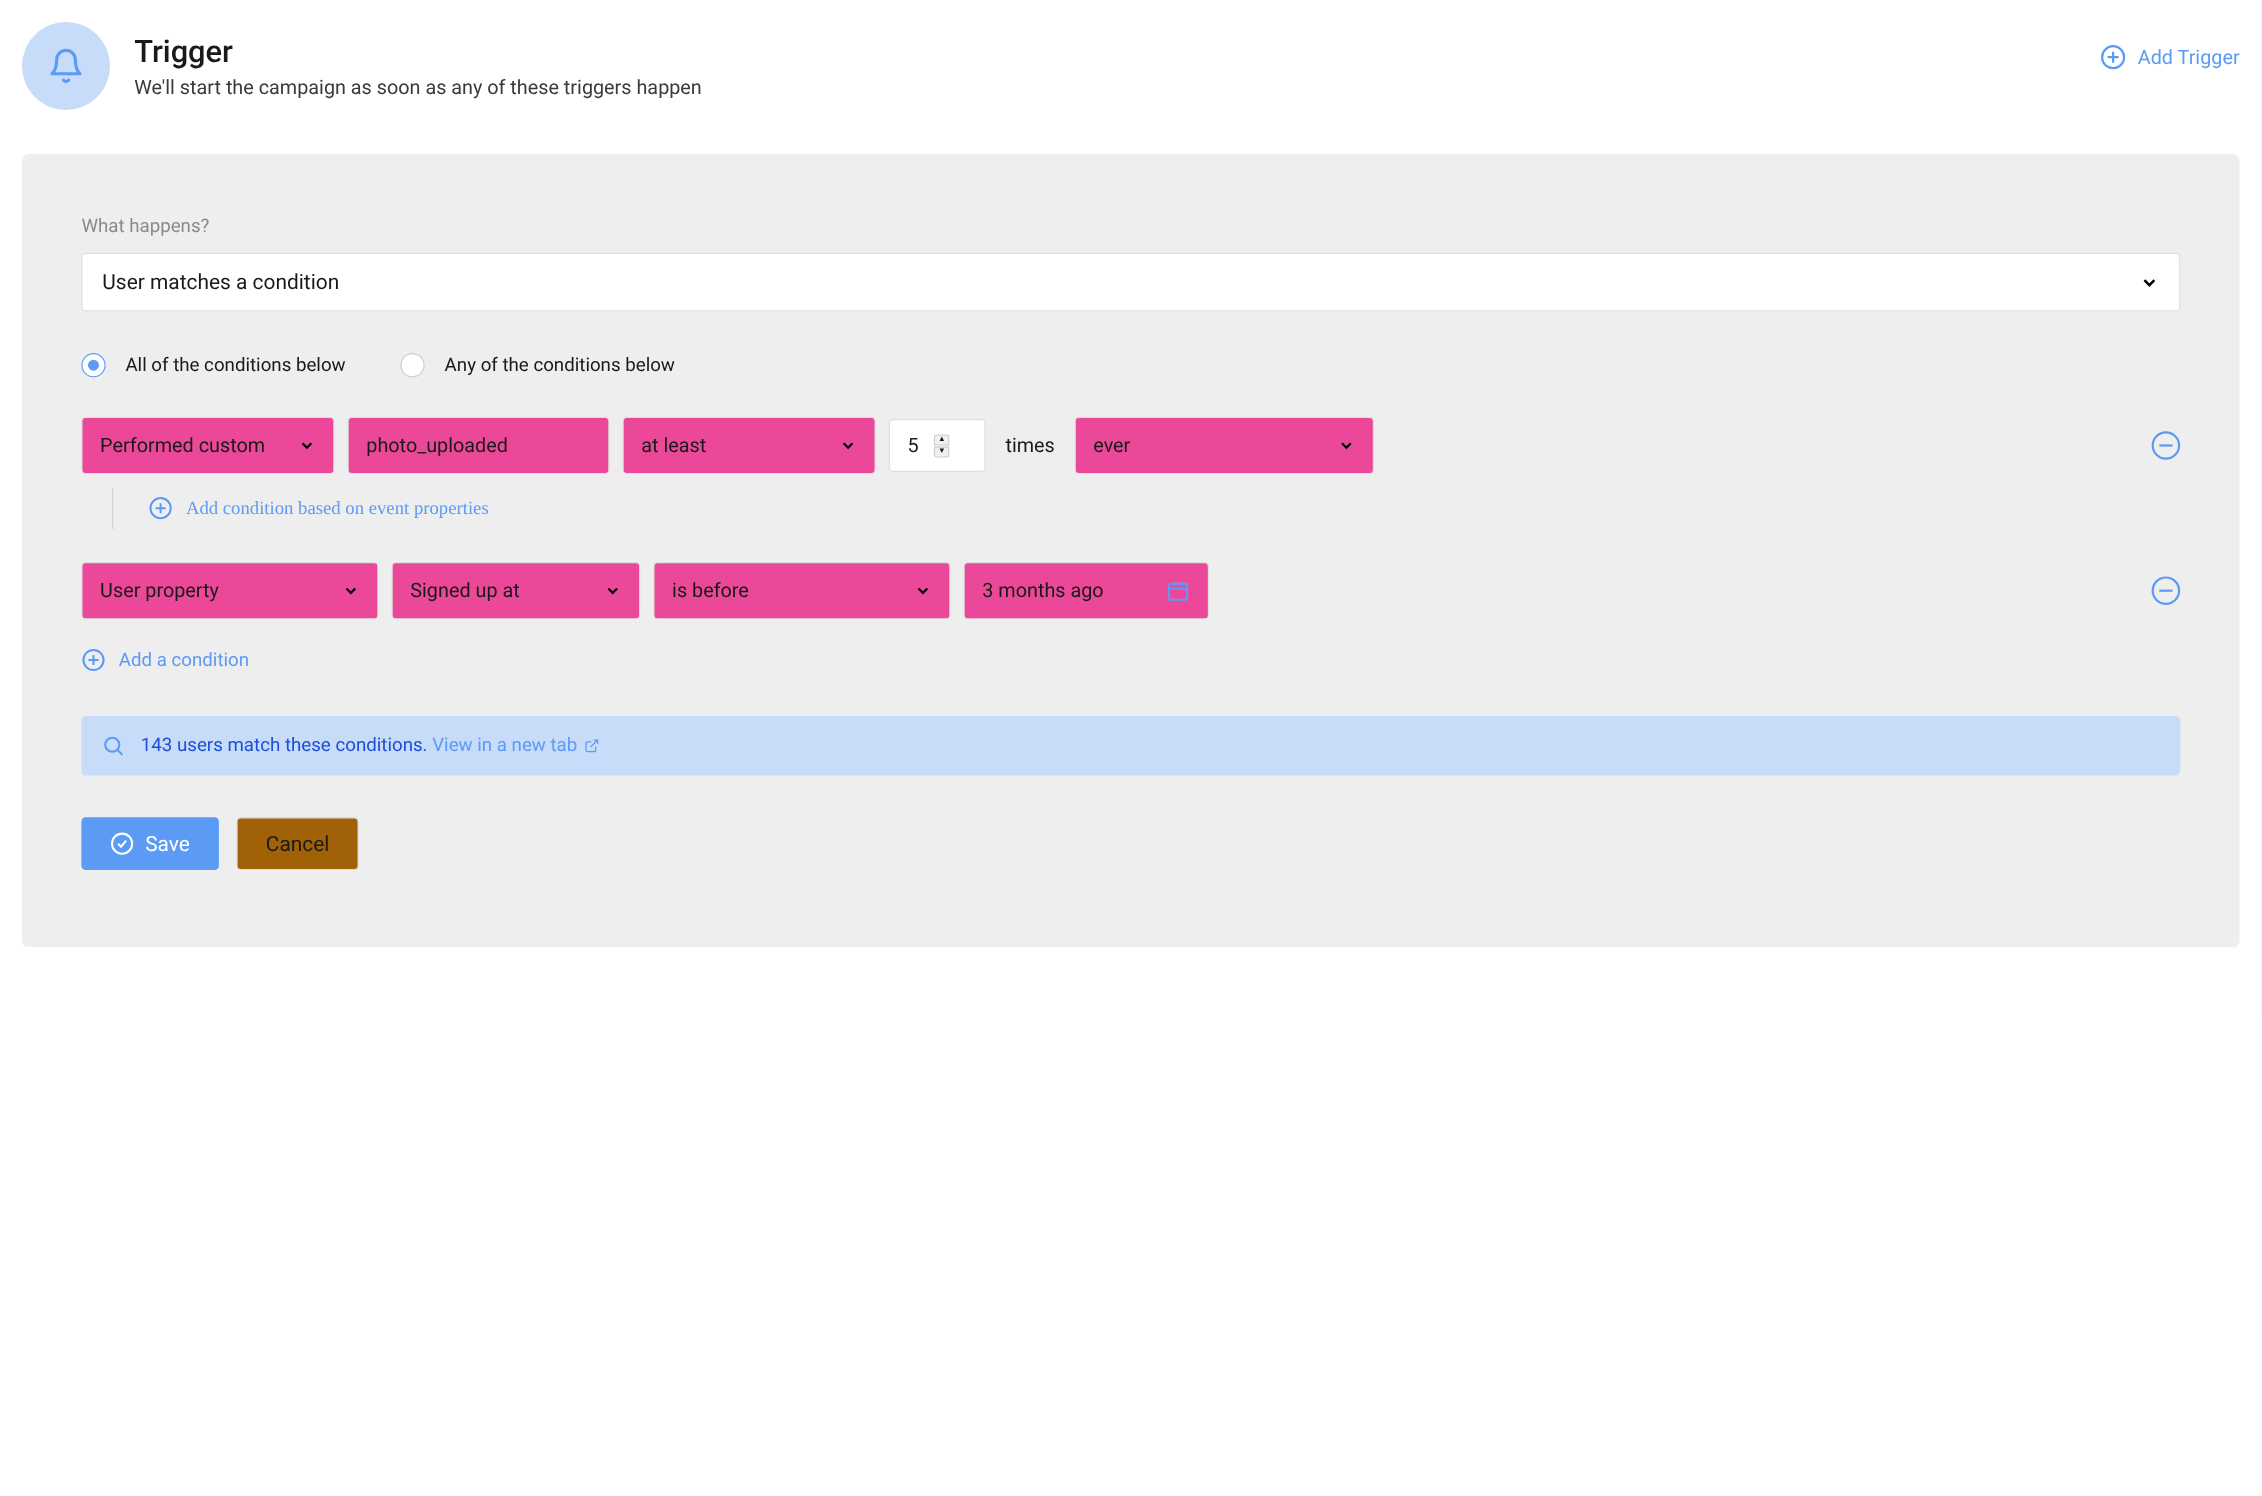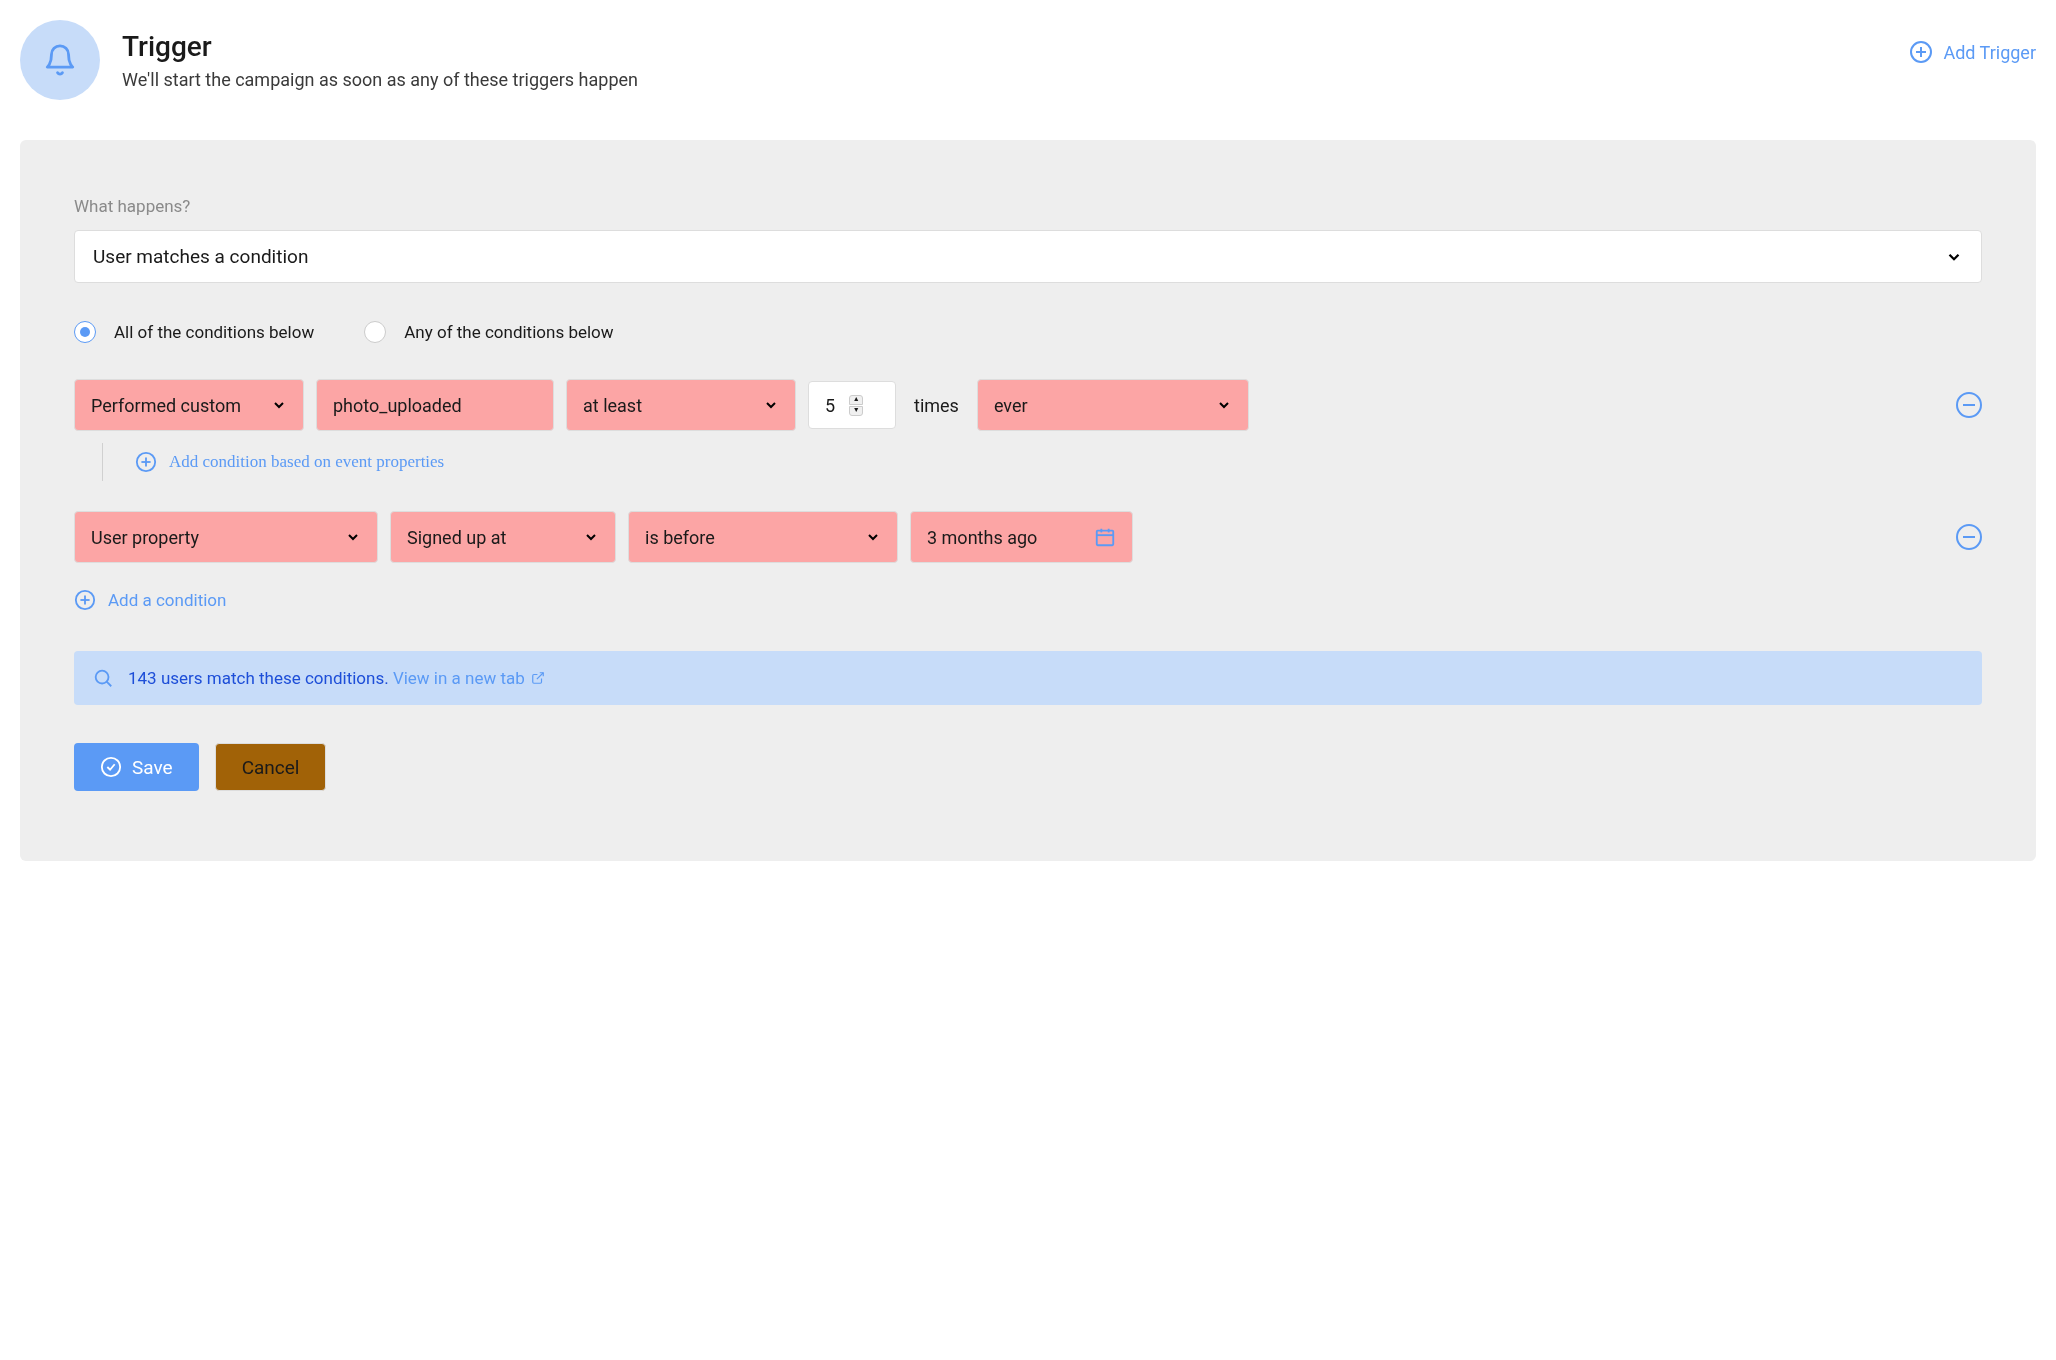--- a/index.html
+++ b/index.html
@@ -13,21 +13,21 @@
   .add-trigger { display: flex; align-items: center; gap: 10px; color: #5b9af5; font-size: 18px; cursor: pointer; padding-top: 20px; }
   .card { background: #eeeeee; border-radius: 6px; padding: 56px 54px 70px 54px; }
   .field-label { color: #8a8a8a; font-size: 17px; margin-bottom: 14px; }
   .select-full { background: #fff; border: 1px solid #ddd; border-radius: 4px; padding: 14px 18px; font-size: 19px; display: flex; align-items: center; justify-content: space-between; cursor: pointer; margin-bottom: 38px; }
   .radios { display: flex; gap: 50px; margin-bottom: 36px; align-items: center; }
   .radio-item { display: flex; align-items: center; gap: 18px; font-size: 17px; color: #1a1a1a; cursor: pointer; }
   .radio-outer { width: 22px; height: 22px; border-radius: 50%; background: #fff; border: 1px solid #ccc; display: flex; align-items: center; justify-content: center; }
   .radio-outer.sel { border-color: #5b9af5; }
   .radio-inner { width: 10px; height: 10px; border-radius: 50%; background: #5b9af5; }
   .cond-row { display: flex; align-items: center; gap: 12px; margin-bottom: 12px; }
-  .ctrl { background: #fca5a5; border: 1px solid #ddd; border-radius: 4px; padding: 25px 16px; font-size: 18px; display: flex; align-items: center; justify-content: space-between; cursor: pointer; height: 48px; }
+  .ctrl { background: #ec4899; border: 1px solid #ddd; border-radius: 4px; padding: 25px 16px; font-size: 18px; display: flex; align-items: center; justify-content: space-between; cursor: pointer; height: 48px; }
   .ctrl.text { cursor: text; }
   .num-ctrl { background:#fff; border:1px solid #ddd; border-radius:4px; height:48px; display:flex; align-items:center; padding:0 8px 0 16px; gap:14px; font-size:18px; }
   .spinner { display:flex; flex-direction:column; gap:1px; }
   .spinner .sbtn { width:14px; height:10px; background:#f0f0f0; border:1px solid #ccc; display:flex; align-items:center; justify-content:center; font-size:7px; line-height:1; cursor:pointer; }
   .spinner .sbtn:first-child{ border-radius:3px 3px 0 0; }
   .spinner .sbtn:last-child{ border-radius:0 0 3px 3px; }
   .plain-label { font-size: 18px; color: #1a1a1a; padding: 0 6px; }
   .remove-btn { width: 26px; height: 26px; border-radius: 50%; border: 2px solid #5b9af5; display: flex; align-items:center; justify-content:center; cursor:pointer; flex-shrink:0; }
   .remove-btn .bar { width:12px; height:2px; background:#5b9af5; }
   .sub-add { display:flex; align-items:center; gap:12px; margin: 12px 0 30px 28px; border-left: 1px solid #d0d0d0; padding: 8px 0 8px 32px; font-family: Liberation Serif, serif; }
@@ -129,21 +129,21 @@
   <div class="sub-add">
     <svg width="22" height="22" viewBox="0 0 24 24" fill="none" stroke="#5b9af5" stroke-width="2">
       <circle cx="12" cy="12" r="10"></circle>
         <line x1="12" y1="7" x2="12" y2="17"></line>
         <line x1="7" y1="12" x2="17" y2="12"></line>
     </svg>
     <span class="link-blue">Add condition based on event properties</span>
   </div>
 
   <div class="cond-row">
-    <div class="ctrl" style="width:304px">
+    <div class="ctrl" style="width:270px">
       <span>User property</span>
       <svg width="16" height="16" viewBox="0 0 24 24" fill="none" stroke="#000" stroke-width="3">
           <polyline points="6 9 12 15 18 9"></polyline>
         </svg>
     </div>
     <div class="ctrl" style="width:226px">
       <span>Signed up at</span>
       <svg width="16" height="16" viewBox="0 0 24 24" fill="none" stroke="#000" stroke-width="3">
           <polyline points="6 9 12 15 18 9"></polyline>
         </svg>

